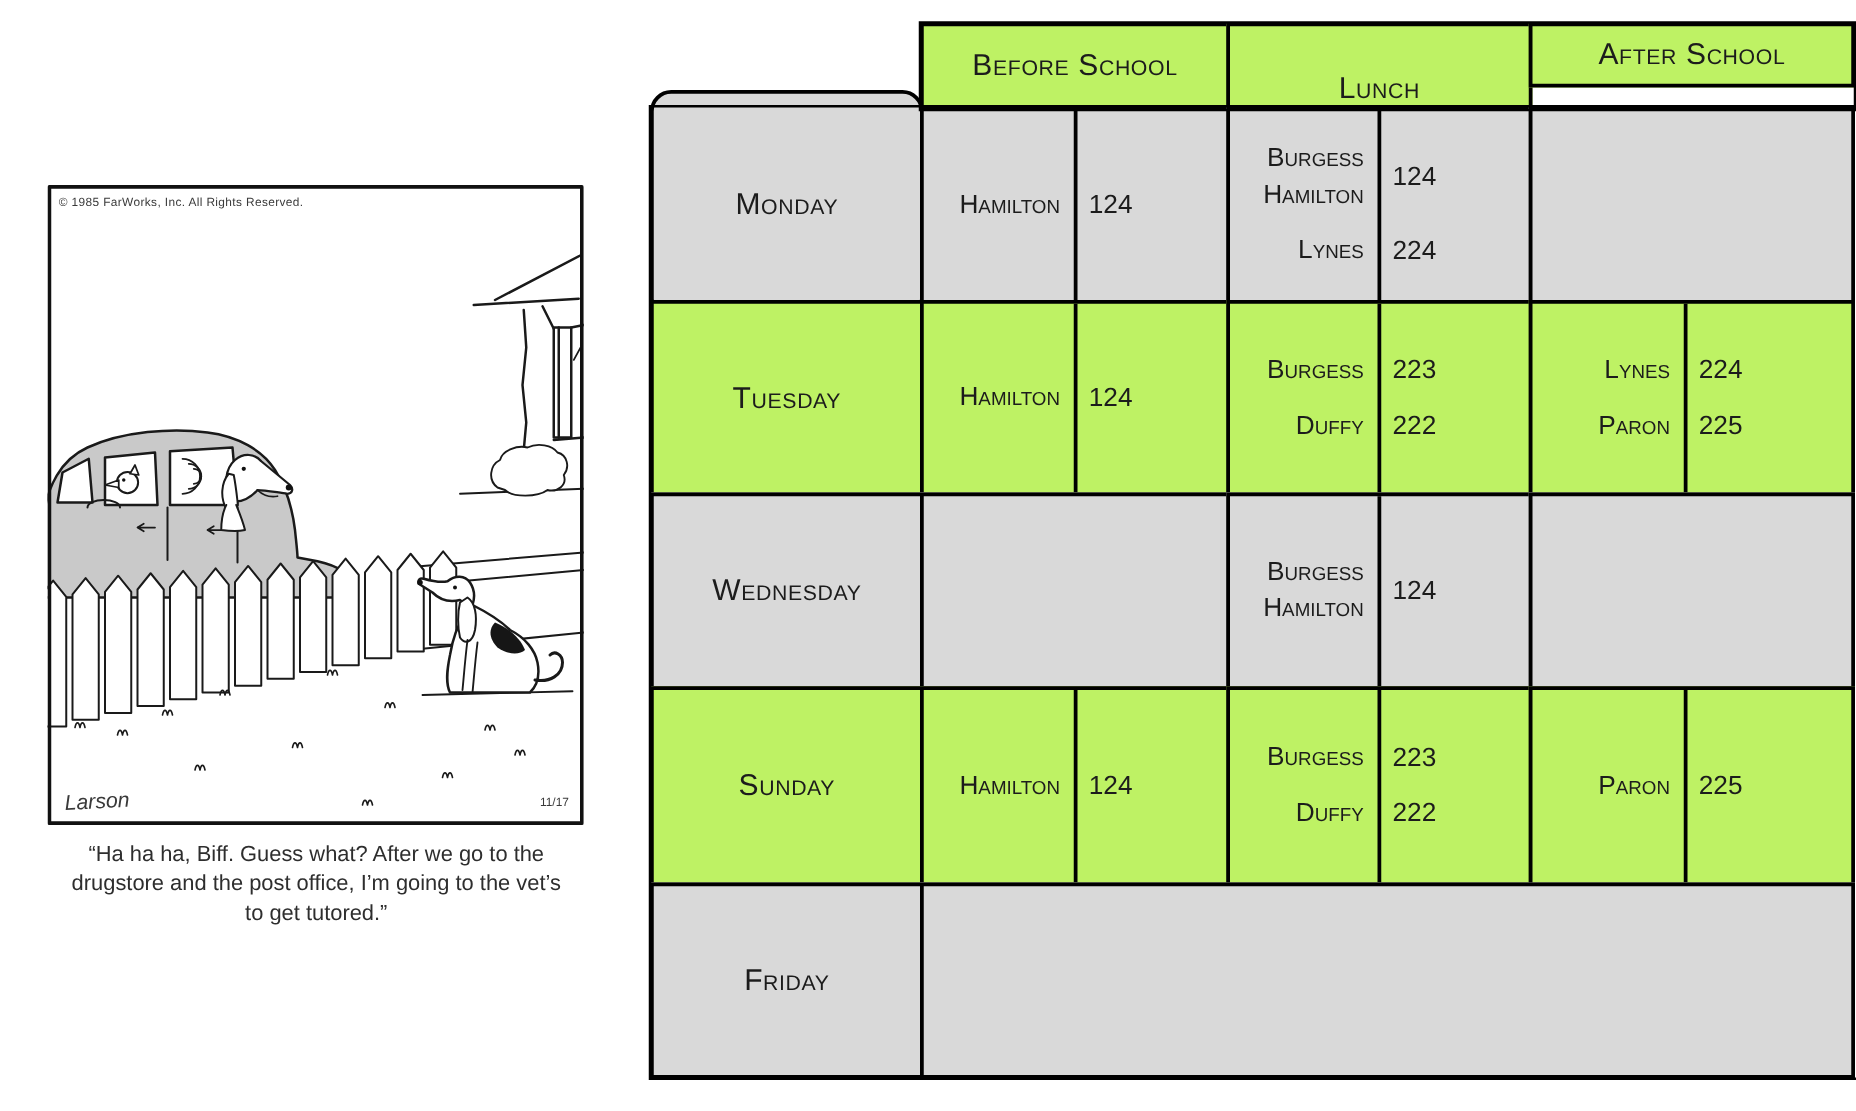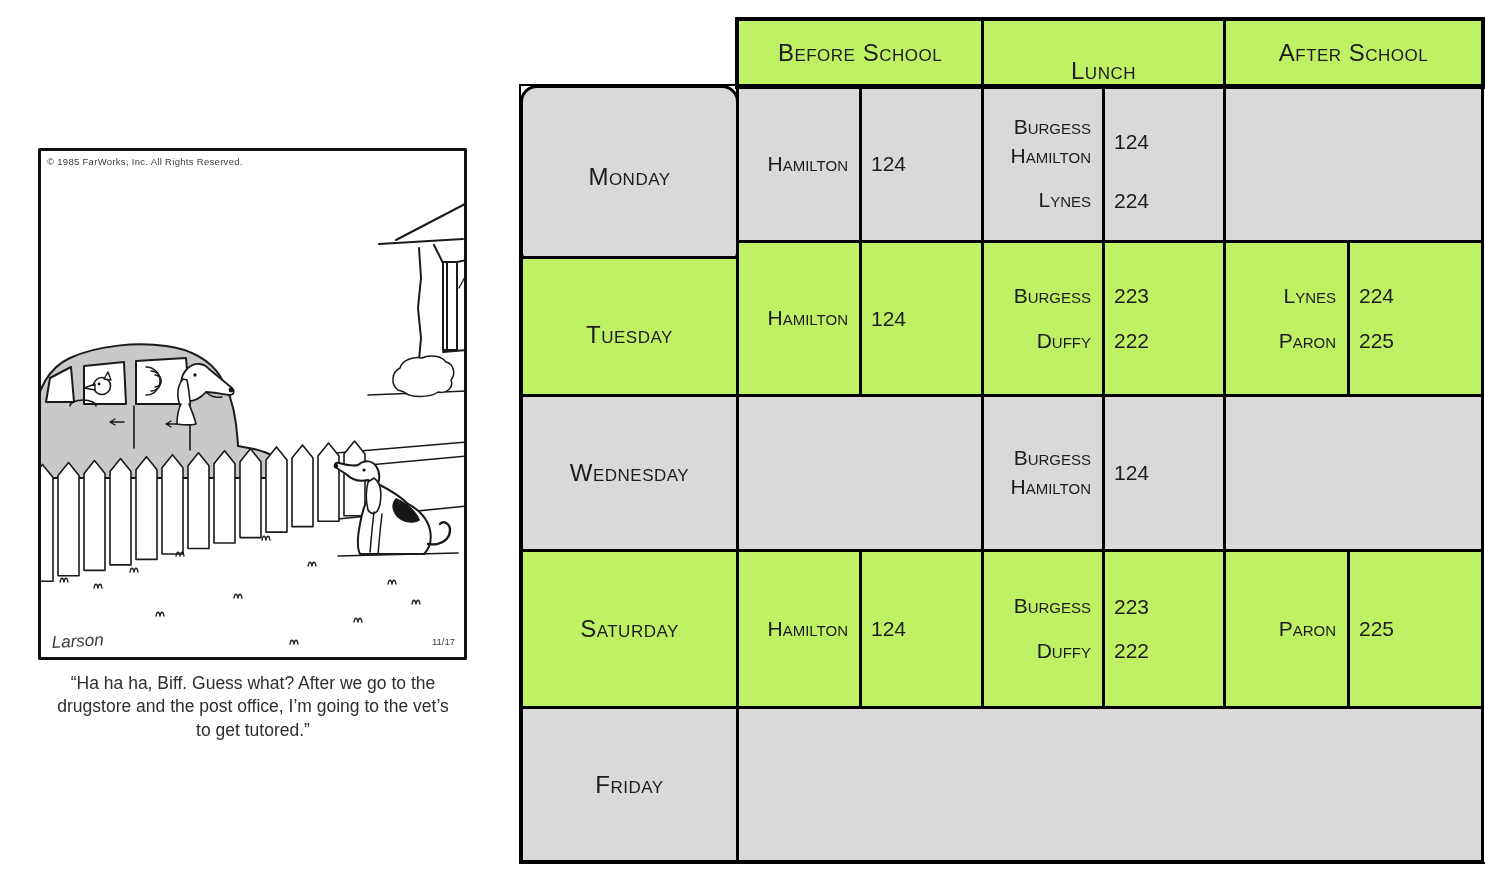--- a/index.html
+++ b/index.html
@@ -144,24 +144,24 @@
   <div>to get tutored.”</div>
 </div>
 
 <div id="schedule">
     <div class="cell header-cell sc" style="left: 216px; top: 0px; width: 248px; height: 70px;">
       <span>Before School</span>
     </div>
     <div class="cell header-cell sc" style="left: 461px; top: 0px; width: 245px; height: 70px; align-items: flex-end;">
       <span>Lunch</span>
     </div>
-    <div class="cell header-cell sc" style="left: 703px; top: 0px; width: 261px; height: 70px;">
+    <div class="cell header-cell sc" style="left: 703px; top: 0px; width: 261px; height: 52px;">
       <span>After School</span>
     </div>
-    <div class="cell day-cell sc shaded" style="left: 0px; top: 67px; width: 219px; height: 184px; border-radius: 17px;">
+    <div class="cell day-cell sc shaded" style="left: 0px; top: 54px; width: 219px; height: 184px; border-radius: 17px;">
       <span>Monday</span>
     </div>
     <div class="cell sec-cell shaded" style="left: 216px; top: 67px; width: 248px; height: 158px;">
       <div class="divider" style="left: 120px;"></div>
       <div class="entries">
         <div class="entry">
           <div class="names sc" style="width: 109px;">
             <div>Hamilton</div>
           </div>
           <span class="room">124</span>
@@ -180,21 +180,21 @@
         </div>
         <div class="entry">
           <div class="names sc" style="width: 107px;">
             <div>Lynes</div>
           </div>
           <span class="room">224</span>
         </div>
       </div>
     </div>
     <div class="cell sec-cell shaded" style="left: 703px; top: 67px; width: 261px; height: 158px;"></div>
-    <div class="cell day-cell sc" style="left: 0px; top: 238px; width: 219px; height: 157px;">
+    <div class="cell day-cell sc" style="left: 0px; top: 222px; width: 219px; height: 157px;">
       <span>Tuesday</span>
     </div>
     <div class="cell sec-cell" style="left: 216px; top: 222px; width: 248px; height: 157px;">
       <div class="divider" style="left: 120px;"></div>
       <div class="entries">
         <div class="entry">
           <div class="names sc" style="width: 109px;">
             <div>Hamilton</div>
           </div>
           <span class="room">124</span>
@@ -246,21 +246,21 @@
           <div class="names sc" style="width: 107px;">
             <div>Burgess</div>
             <div>Hamilton</div>
           </div>
           <span class="room">124</span>
         </div>
       </div>
     </div>
     <div class="cell sec-cell shaded" style="left: 703px; top: 376px; width: 261px; height: 158px;"></div>
     <div class="cell day-cell sc" style="left: 0px; top: 531px; width: 219px; height: 160px;">
-      <span>Saturday</span>
+      <span>Sunday</span>
     </div>
     <div class="cell sec-cell" style="left: 216px; top: 531px; width: 248px; height: 160px;">
       <div class="divider" style="left: 120px;"></div>
       <div class="entries">
         <div class="entry">
           <div class="names sc" style="width: 109px;">
             <div>Hamilton</div>
           </div>
           <span class="room">124</span>
         </div>

